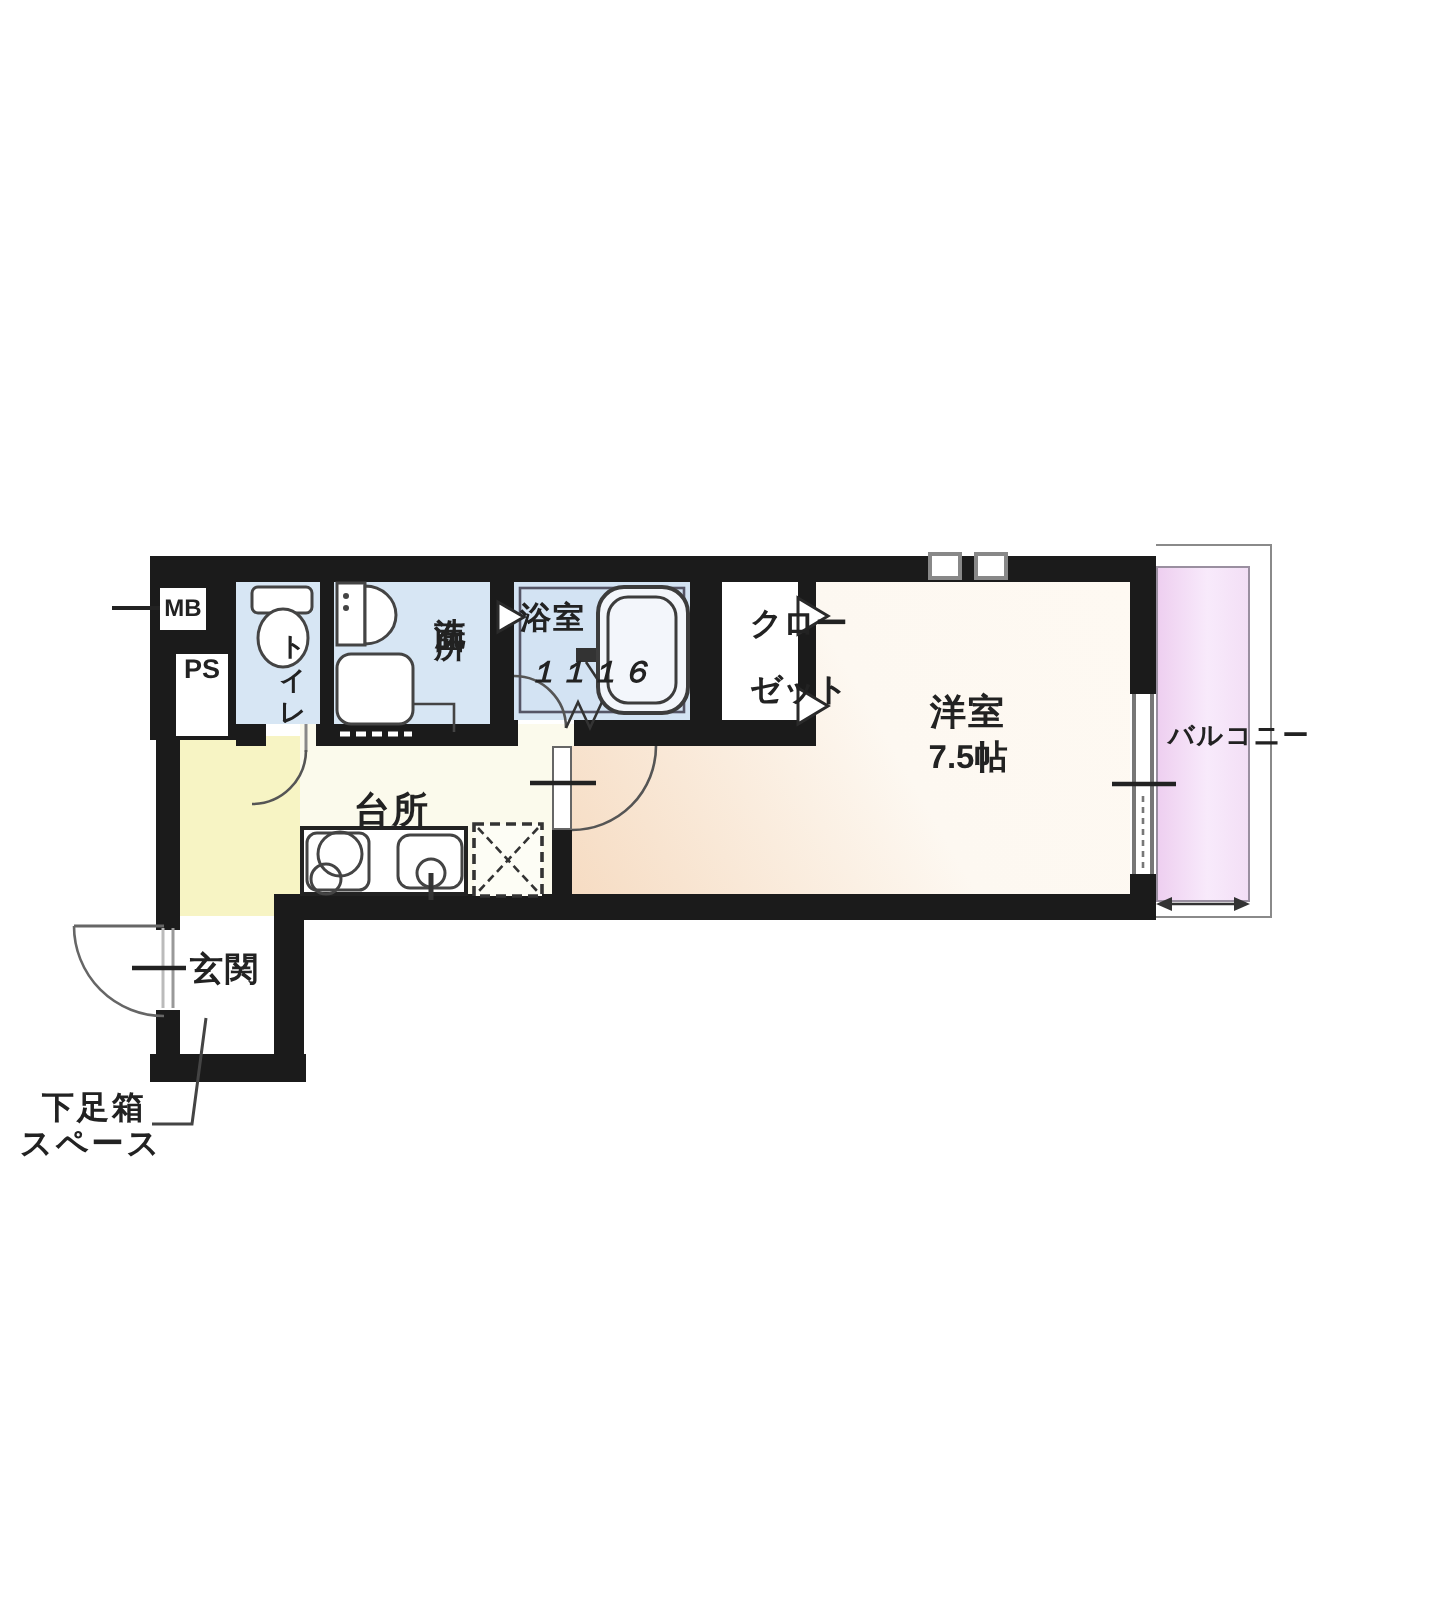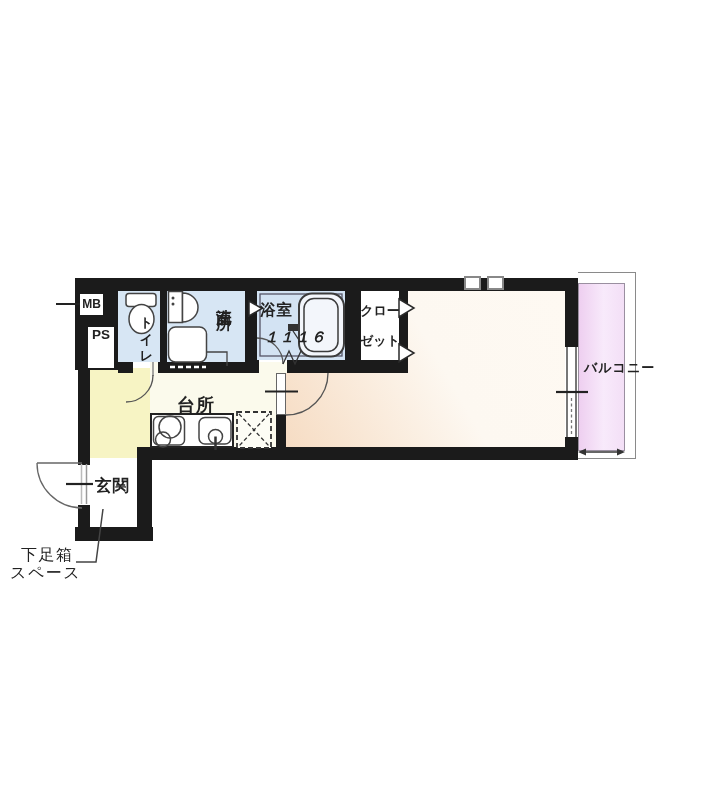--- a/index.html
+++ b/index.html
@@ -149,25 +149,29 @@
     </g>
     <g>
       <path d="M 76 562 L 96 562 L 103 509" fill="none" stroke="#444" stroke-width="1.5"></path>
     </g>
   </svg>
 
   <div class="lbl v" style="left:138px;top:308px;font-size:13px;letter-spacing:2px;">トイレ</div>
   <div class="lbl v" style="left:215px;top:296px;font-size:15.5px;letter-spacing:3px;">洗面所</div>
   <div class="lbl" style="left:260px;top:301px;font-size:15.5px;letter-spacing:1px;">浴室</div>
   <div class="lbl" style="left:264px;top:328px;font-size:15px;letter-spacing:0.5px;font-style:italic;">１１１６</div>
-  <div class="lbl ctr" style="left:359px;top:304px;width:42px;font-size:13px;">
+  <div class="lbl ctr" style="left:375px;top:304px;width:42px;font-size:16px;">
     <div>クロー</div>
     <div style="margin-top:15px;">ゼット</div>
   </div>
   <div class="lbl" style="left:177px;top:395px;font-size:18px;letter-spacing:1px;">台所</div>
+  <div class="lbl ctr" style="left:402px;top:346px;width:164px;">
+    <div style="font-size:18px;letter-spacing:1px;">洋室</div>
+    <div style="font-size:16.5px;margin-top:3px;">7.5帖</div>
+  </div>
   <div class="lbl" style="left:584px;top:361px;font-size:13px;letter-spacing:1px;">バルコニー</div>
   <div class="lbl" style="left:95px;top:476px;font-size:16.5px;letter-spacing:1px;">玄関</div>
-  <div class="lbl" style="left:10px;top:546px;font-size:16px;font-weight:400;">
+  <div class="lbl" style="left:10px;top:546px;font-size:16px;font-weight:700;">
     <div style="margin-left:11px;letter-spacing:1.5px;">下足箱</div>
     <div style="letter-spacing:1.5px;">スペース</div>
   </div>
 
 </div>
 
 </body></html>

